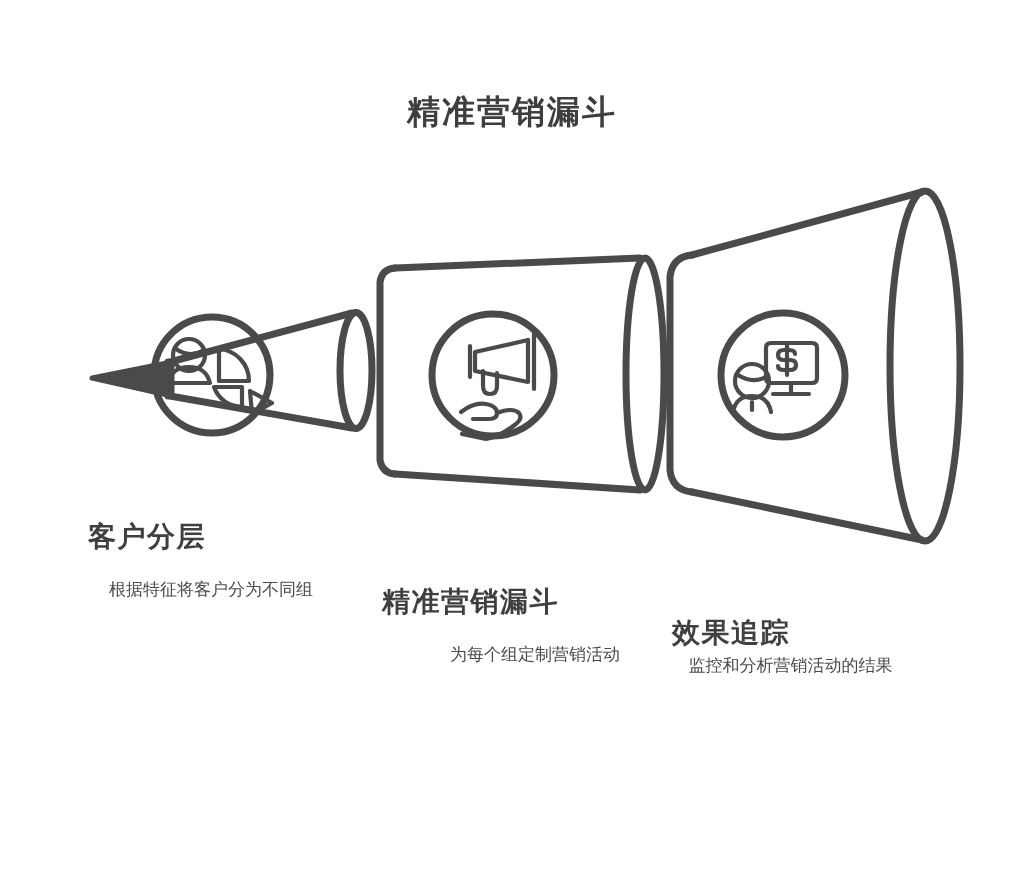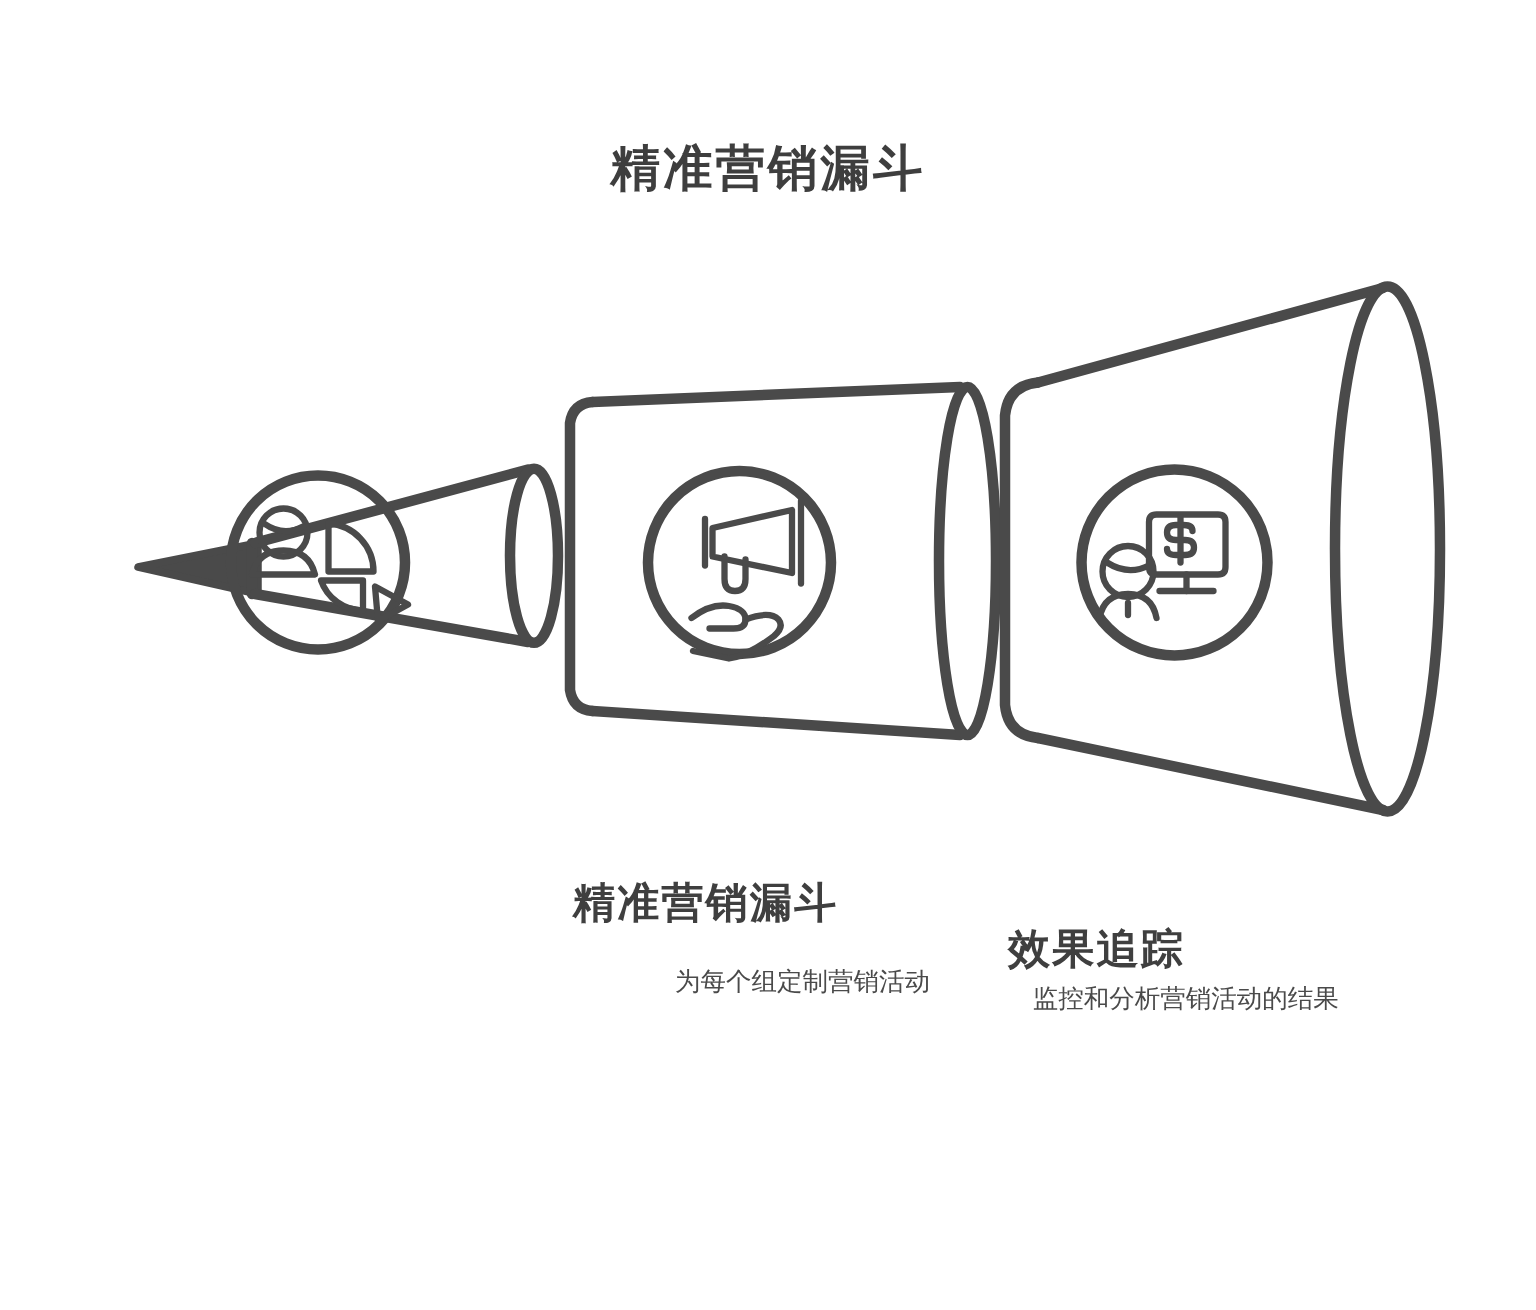--- a/index.html
+++ b/index.html
@@ -144,20 +144,24 @@
         <path d="M 791 383 L 791 394"></path>
         <path d="M 773 394 L 809 394"></path>
 
         <path d="M 795 354 Q 795 350 789 350 L 784 350 Q 778 350 778 355 Q 778 360 784 360 L 790 360 Q 796 360 796 365 Q 796 370 790 370 L 784 370 Q 778 370 778 366"></path>
         <path d="M 787 345 L 787 375"></path>
       </g>
 
     </g>
   </svg>
 
+  <div class="stage-label" id="label-1">
+    <div class="stage-heading">客户分层</div>
+    <div class="stage-desc">根据特征将客户分为不同组</div>
+  </div>
 
   <div class="stage-label" id="label-2">
     <div class="stage-heading">精准营销漏斗</div>
     <div class="stage-desc">为每个组定制营销活动</div>
   </div>
 
   <div class="stage-label" id="label-3">
     <div class="stage-heading">效果追踪</div>
     <div class="stage-desc">监控和分析营销活动的结果</div>
   </div>

